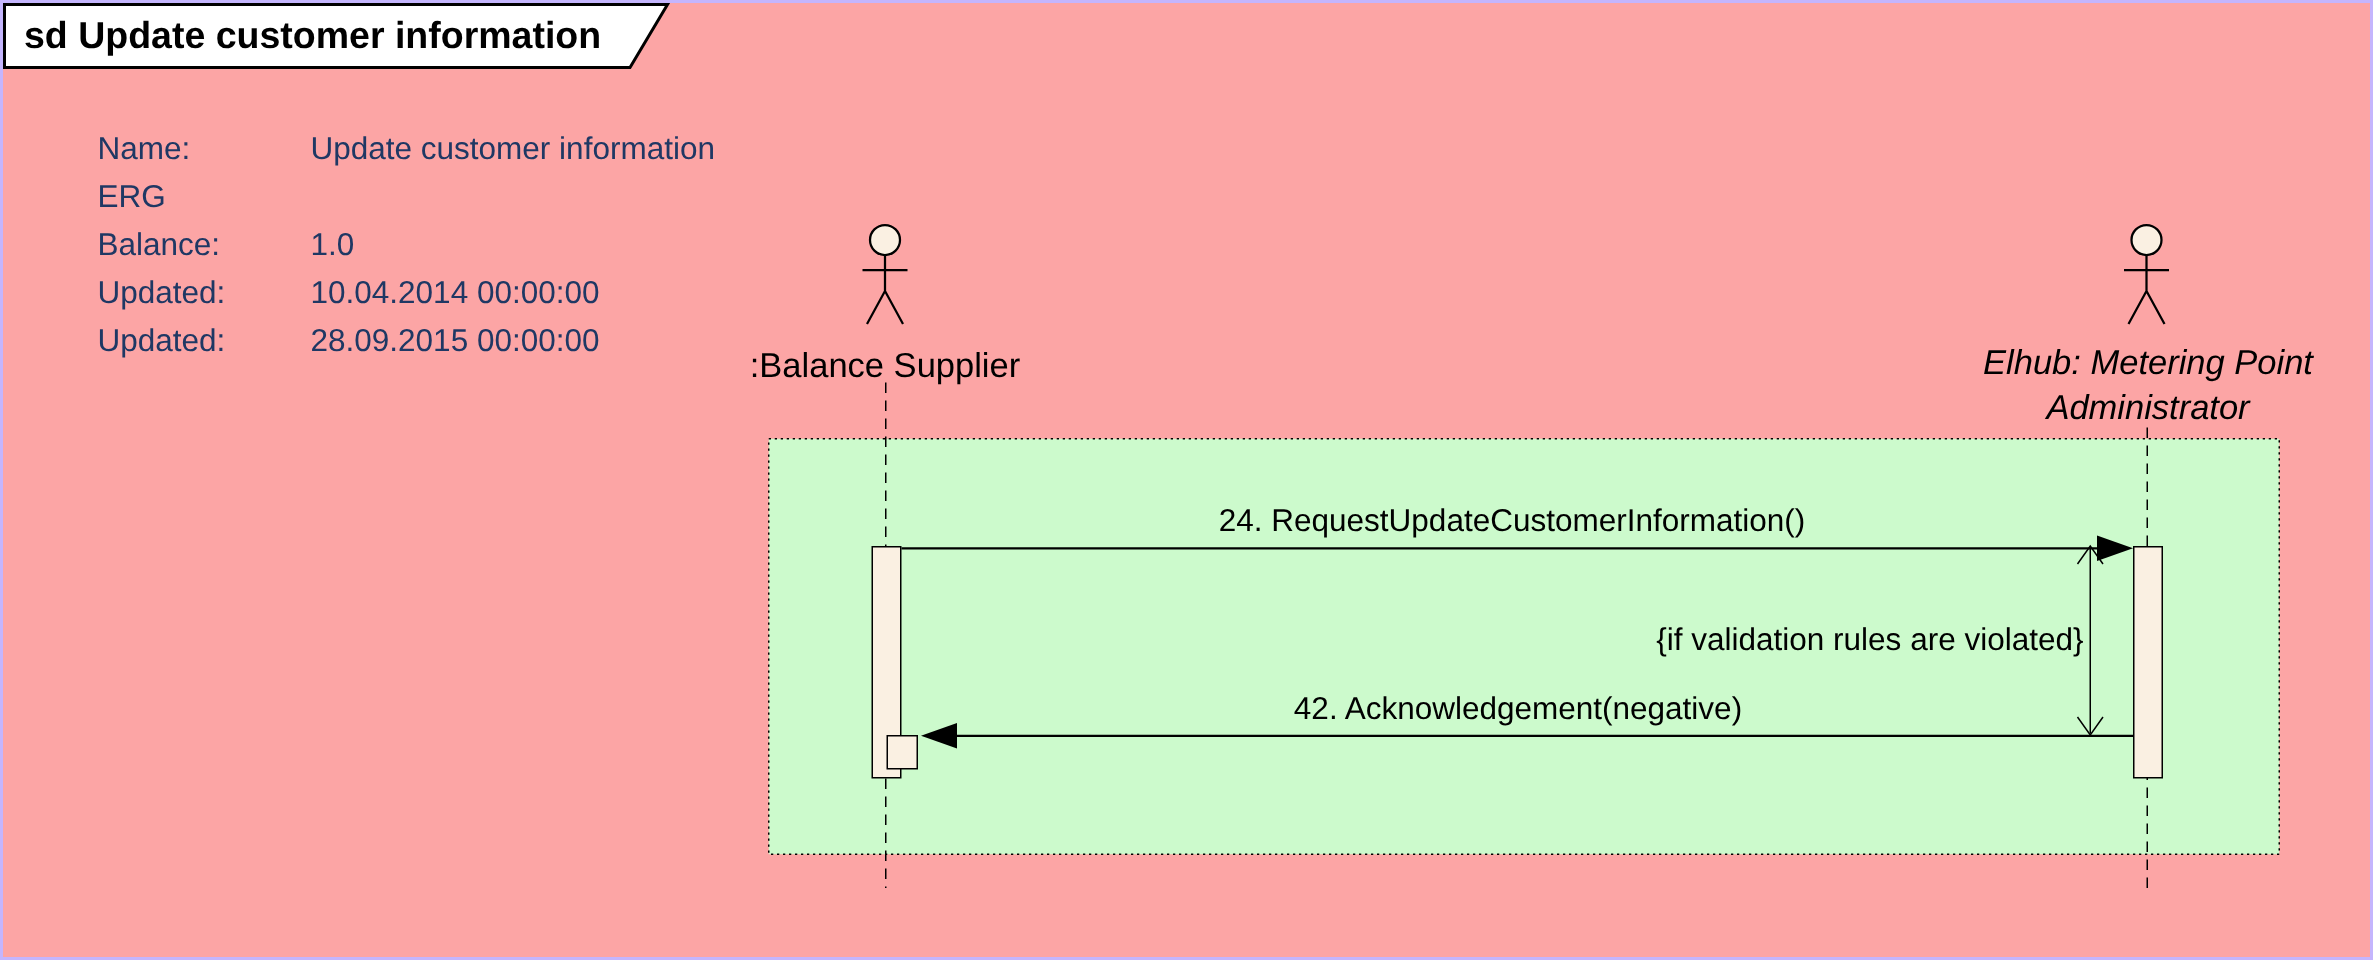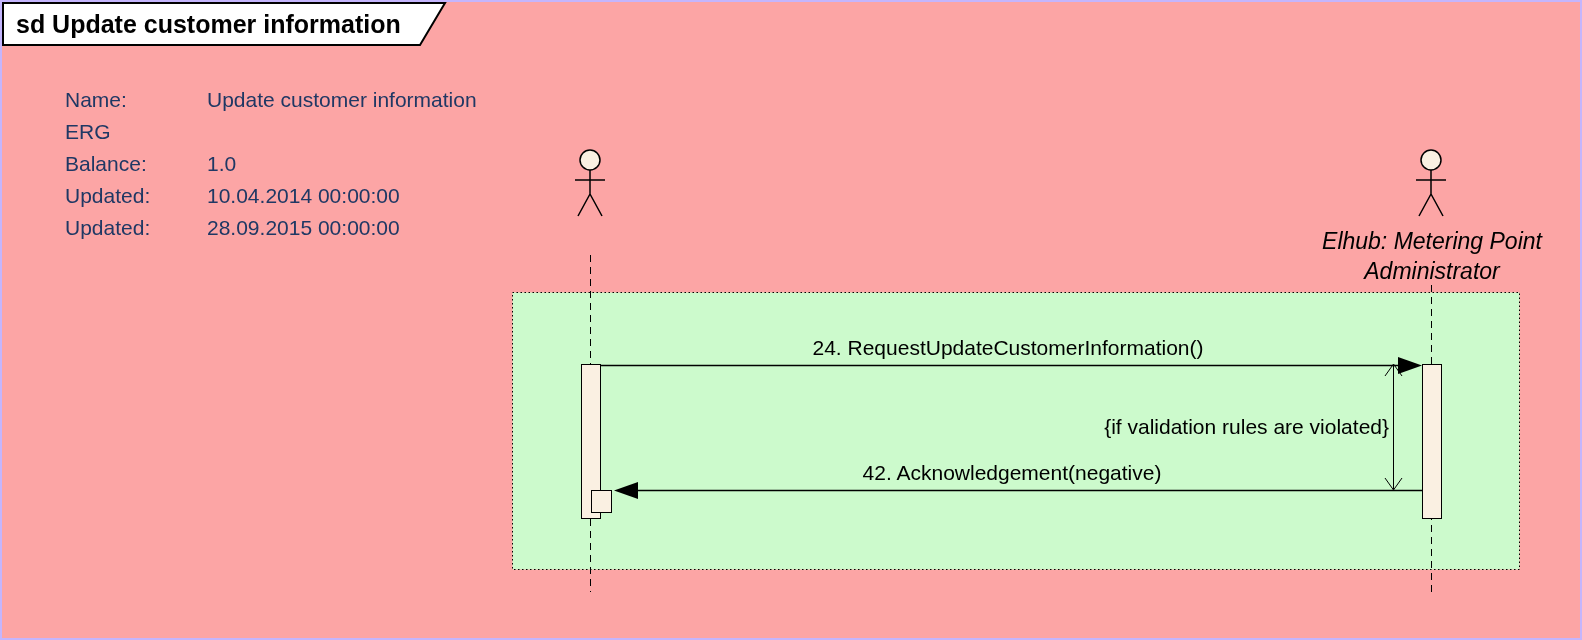--- a/index.html
+++ b/index.html
@@ -122,20 +122,23 @@
     <div class="prow">
       <span class="plabel">Updated:</span>
       <span class="pvalue">10.04.2014 00:00:00</span>
     </div>
     <div class="prow">
       <span class="plabel">Updated:</span>
       <span class="pvalue">28.09.2015 00:00:00</span>
     </div>
   </div>
 
+  <div class="actor-label" style="left:588px; top:226px;">
+    <div>:Balance Supplier</div>
+  </div>
   <div class="actor-label" style="left:1430px; top:224px;font-style:italic;">
     <div>Elhub: Metering Point</div>
     <div>Administrator</div>
   </div>
 
   <div class="msg-label" style="left:1006px; top:334px;">24. RequestUpdateCustomerInformation()</div>
   <div class="msg-label" style="left:1010px; top:459px;">42. Acknowledgement(negative)</div>
 
   <div class="constraint-label" style="left:1387px; top:413px;">{if validation rules are violated}</div>
 

